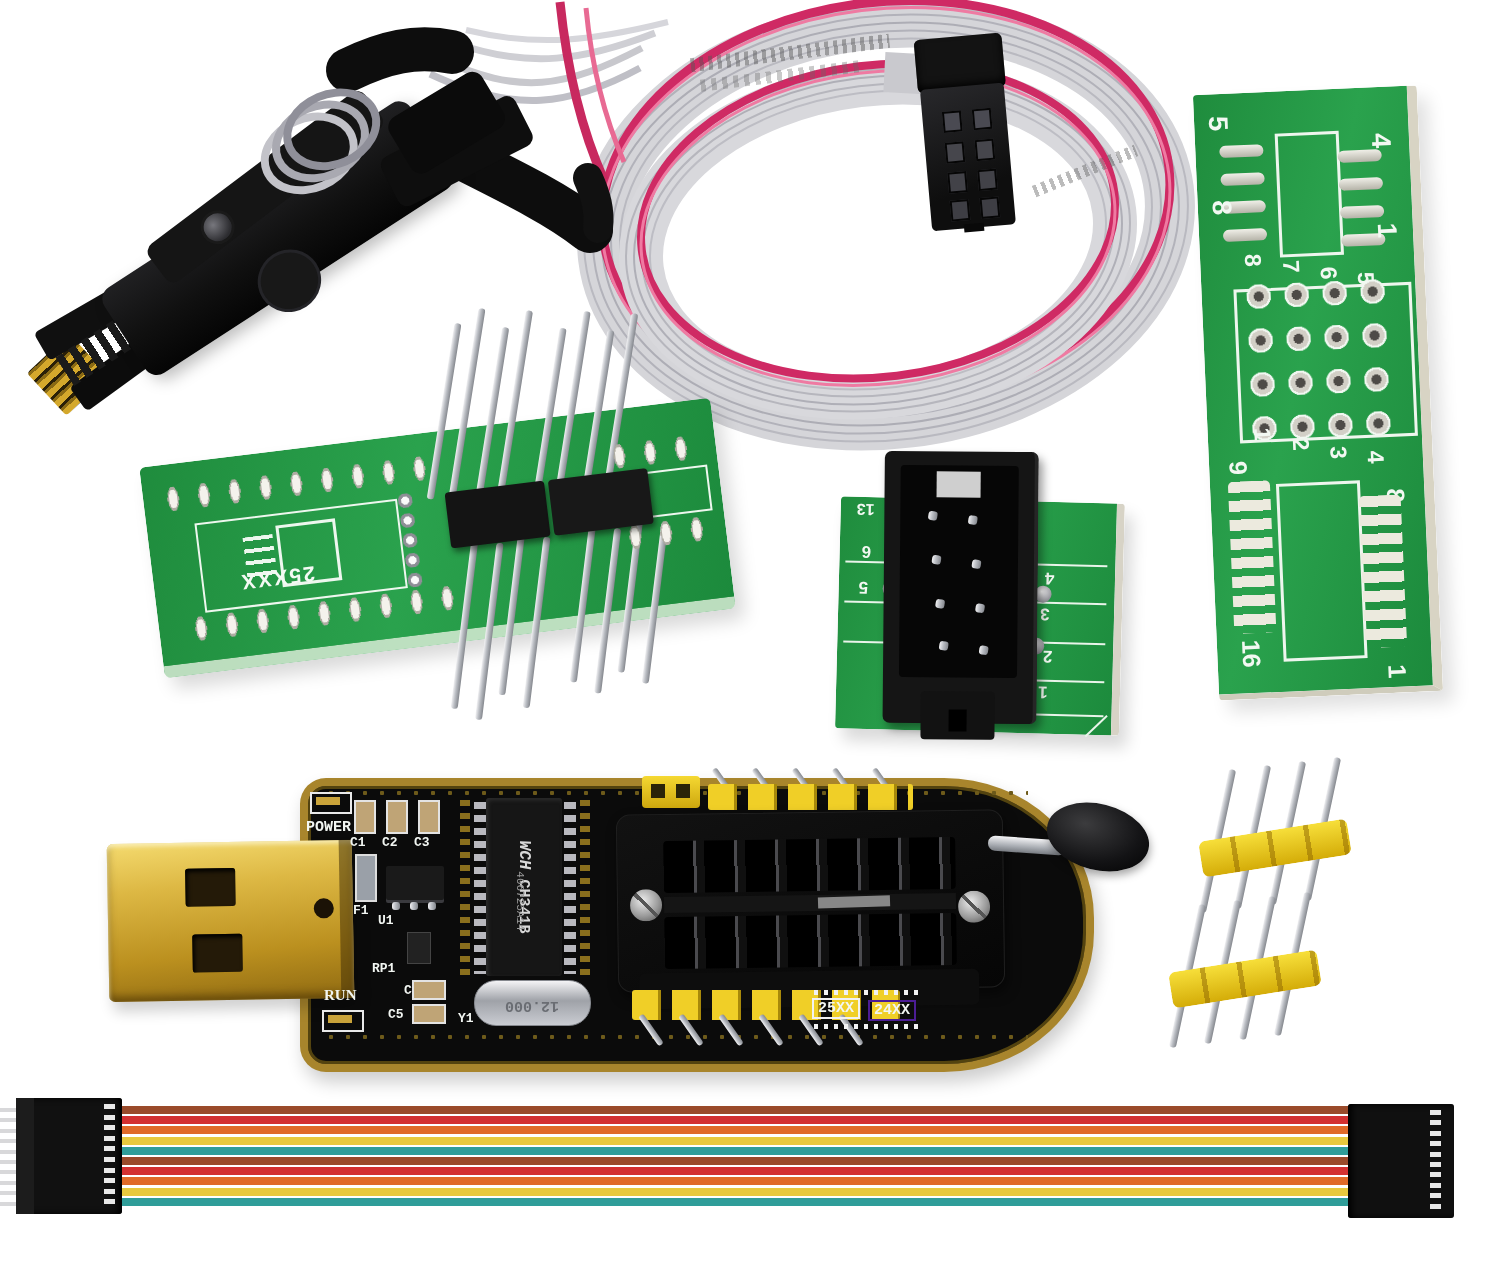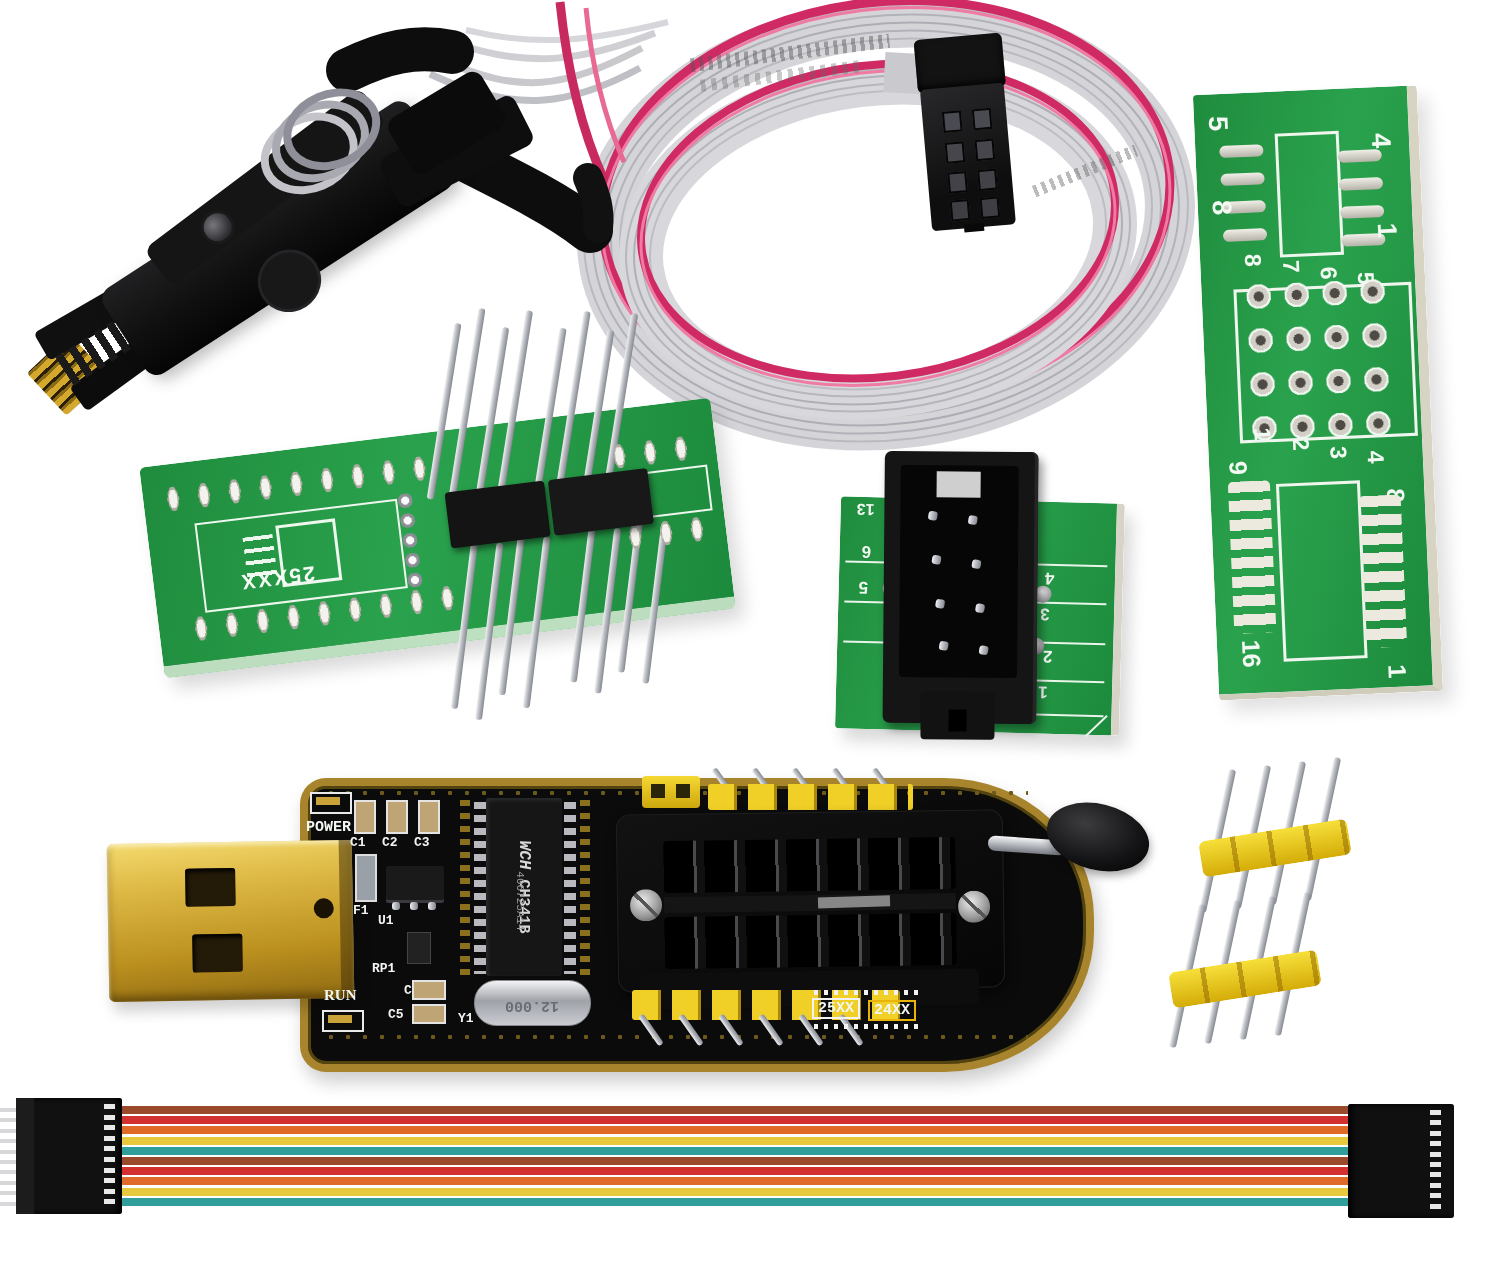--- a/index.html
+++ b/index.html
@@ -320,21 +320,21 @@
     <div class="a yellowbar" style="left:524px;top:218px;width:268px;height:30px;border-radius:3px;"></div>
     <div class="a pin" style="left:540px;top:240px;width:6px;height:36px;transform:rotate(-35deg);"></div>
     <div class="a pin" style="left:580px;top:240px;width:6px;height:36px;transform:rotate(-35deg);"></div>
     <div class="a pin" style="left:620px;top:240px;width:6px;height:36px;transform:rotate(-35deg);"></div>
     <div class="a pin" style="left:660px;top:240px;width:6px;height:36px;transform:rotate(-35deg);"></div>
     <div class="a pin" style="left:700px;top:240px;width:6px;height:36px;transform:rotate(-35deg);"></div>
     <div class="a pin" style="left:740px;top:240px;width:6px;height:36px;transform:rotate(-35deg);"></div>
 
     <div class="a" style="left:706px;top:218px;width:110px;height:5px;background:repeating-linear-gradient(90deg,#f2f2f2 0 4px,rgba(0,0,0,0) 4px 10px);"></div>
     <span class="a silk" style="left:704px;top:226px;font-size:15px;border:2px solid #f2f2f2;padding:1px 4px;">25XX</span>
-    <span class="a silk" style="left:760px;top:228px;font-size:15px;border:2px solid #eab308;padding:1px 4px;">24XX</span>
+    <span class="a silk" style="left:760px;top:228px;font-size:15px;border:2px solid #4c1d95;padding:1px 4px;">24XX</span>
     <div class="a" style="left:706px;top:252px;width:110px;height:5px;background:repeating-linear-gradient(90deg,#f2f2f2 0 4px,rgba(0,0,0,0) 4px 10px);"></div>
   </div>
 
   <div class="a" style="left:1192px;top:772px;width:170px;height:150px;z-index:6;">
     <div class="a pin" style="left:22px;top:-4px;width:7px;height:146px;transform:rotate(12deg);"></div>
     <div class="a pin" style="left:57px;top:-8px;width:7px;height:146px;transform:rotate(12deg);"></div>
     <div class="a pin" style="left:92px;top:-12px;width:7px;height:146px;transform:rotate(12deg);"></div>
     <div class="a pin" style="left:127px;top:-16px;width:7px;height:146px;transform:rotate(12deg);"></div>
     <div class="a" style="left:8px;top:58px;width:150px;height:36px;border-radius:7px;transform:rotate(-9deg);background:repeating-linear-gradient(90deg,rgba(0,0,0,0) 0 32px,rgba(140,100,0,.5) 32px 37px),linear-gradient(180deg,#f7df3a,#d4ac08);"></div>
   </div>

